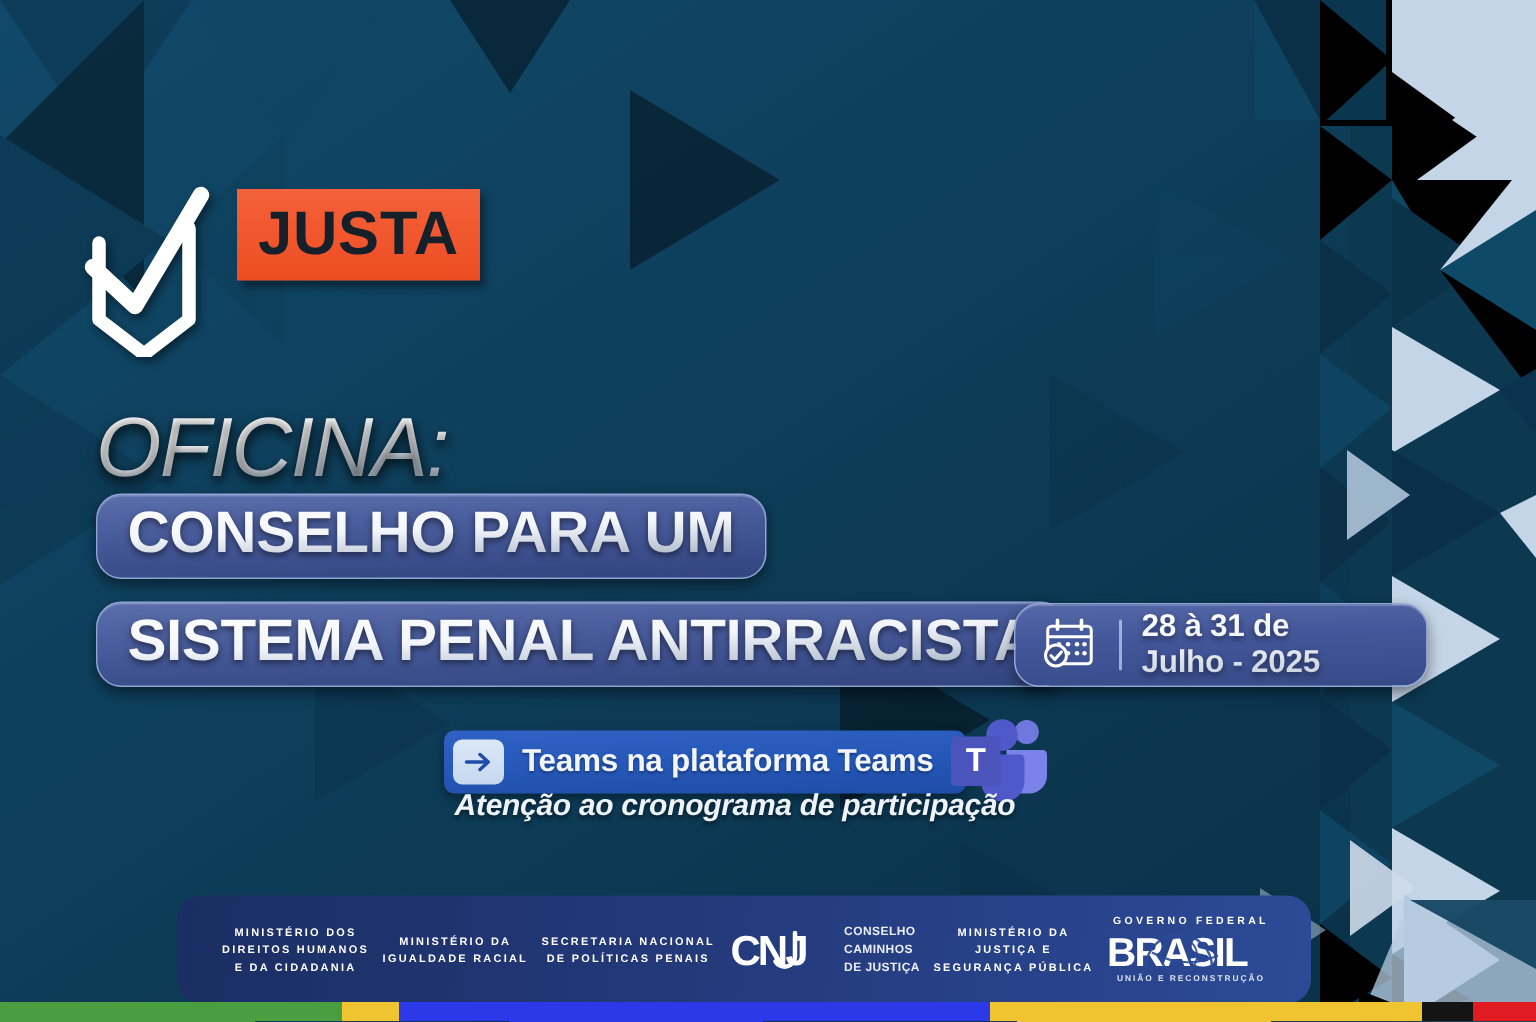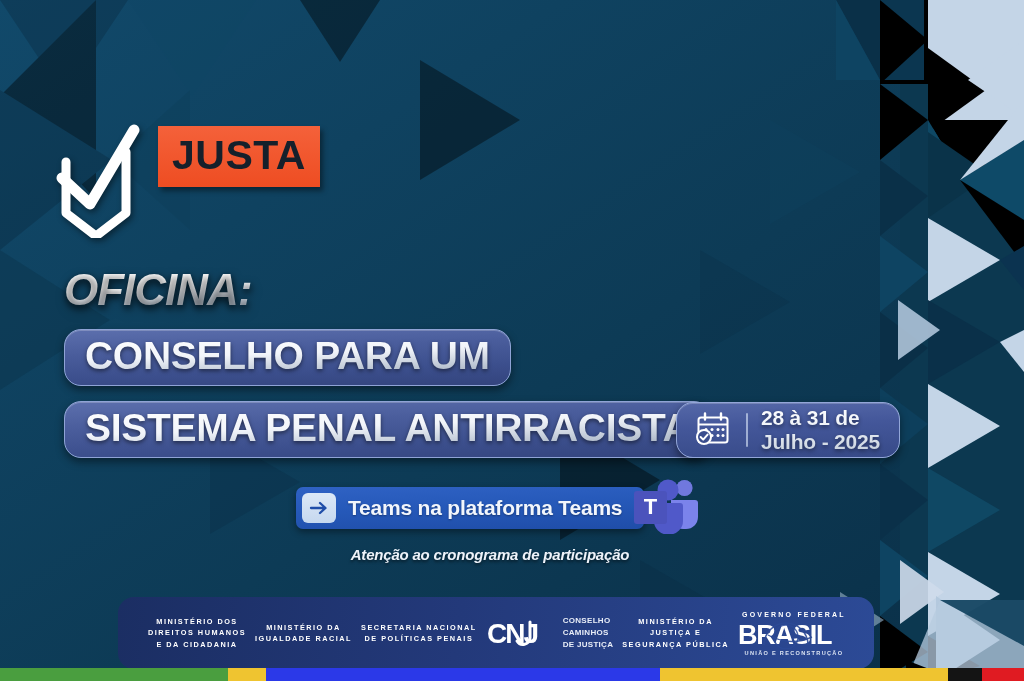--- a/index.html
+++ b/index.html
@@ -22,21 +22,21 @@
     background:linear-gradient(180deg,#f4613a 0%,#ee4d22 100%);
     color:#15202b; font-weight:bold; font-size:41px; line-height:1;
     letter-spacing:.5px; padding:9px 14px 11px 14px;
     box-shadow:3px 4px 5px rgba(0,0,0,.42);
     font-family:"Liberation Sans", sans-serif;
   }
 
   
   #oficina{
     position:absolute; left:64px; top:265px;
-    font-size:44px; font-weight:bold; font-style:italic; letter-spacing:-1px;
+    font-size:56px; font-weight:normal; font-style:italic; letter-spacing:-1px;
     background:linear-gradient(175deg,#ffffff 0%,#ffffff 42%,#b9c2cc 72%,#8d98a5 100%);
     -webkit-background-clip:text; background-clip:text; color:transparent;
     text-shadow:0 3px 6px rgba(0,0,0,.45);
     filter: drop-shadow(1px 3px 4px rgba(0,0,0,.5));
     text-align: center;
   }
   .pill{
     position:absolute; display:inline-flex; align-items:center;
     background:linear-gradient(178deg,#5c6fad 0%,#4a5d9c 35%,#3c4f8d 70%,#33447d 100%);
     border:1.5px solid #8fa3d6; border-radius:17px;
@@ -47,21 +47,21 @@
     font-size:39px; font-weight:bold; letter-spacing:-.3px; line-height:1.08;
     background:linear-gradient(178deg,#ffffff 0%,#f2f5fa 45%,#bcc6d4 78%,#9aa6b6 100%);
     -webkit-background-clip:text; background-clip:text; color:transparent;
     filter: drop-shadow(0 2px 2px rgba(0,0,0,.5));
   }
   #pill1{ left:64px; top:329px; }
   #pill2{ left:64px; top:401px; }
 
   
   #datebadge{
-    position:absolute; left:676px; top:402px; width:224px; height:56px;
+    position:absolute; left:676px; top:402px; width:276px; height:56px;
     display:flex; align-items:center; gap:13px; padding:0 16px;
     background:linear-gradient(178deg,#5568a8 0%,#44579a 40%,#374a88 100%);
     border:1.5px solid #93a6d8; border-radius:17px;
     box-shadow:0 4px 9px rgba(0,0,0,.45), inset 0 1px 0 rgba(255,255,255,.2);
   }
   #datedivider{ width:2px; height:34px; background:rgba(210,222,245,.65); border-radius:2px; }
   #datetext{
     font-size:21px; font-weight:bold; line-height:1.13; letter-spacing:-.2px;
     background:linear-gradient(178deg,#ffffff 0%,#eef2f8 45%,#c2ccd9 100%);
     -webkit-background-clip:text; background-clip:text; color:transparent;
@@ -79,22 +79,22 @@
     width:34px; height:30px; border-radius:6px; flex:0 0 auto;
     background:linear-gradient(180deg,#dce8f7 0%,#c6d8ef 100%);
     display:flex; align-items:center; justify-content:center;
   }
   #teamslabel{ color:#f2f6fc; font-size:21px; font-weight:bold; letter-spacing:-.2px;
     text-shadow:0 1px 2px rgba(0,0,0,.35); }
   #teamslogo{ position:absolute; left:632px; top:478px; }
 
   
   #note{
-    position:absolute; left:0; top:546px; width:980px; text-align:center;
-    color:#eef3fa; font-size:15px; font-weight:bold; font-style:italic; letter-spacing:-.2px;
+    position:absolute; left:0; top:526px; width:980px; text-align:center;
+    color:#eef3fa; font-size:20px; font-weight:bold; font-style:italic; letter-spacing:-.2px;
     text-shadow:0 2px 3px rgba(0,0,0,.5);
   }
 
   
   #footer{
     position:absolute; left:118px; top:597px; width:756px; height:72px;
     background:linear-gradient(96deg,#1b2e63 0%,#23397a 45%,#2c4a96 100%);
     border-radius:16px;
     display:flex; align-items:center; justify-content:space-between;
     padding:0 24px 0 30px;

